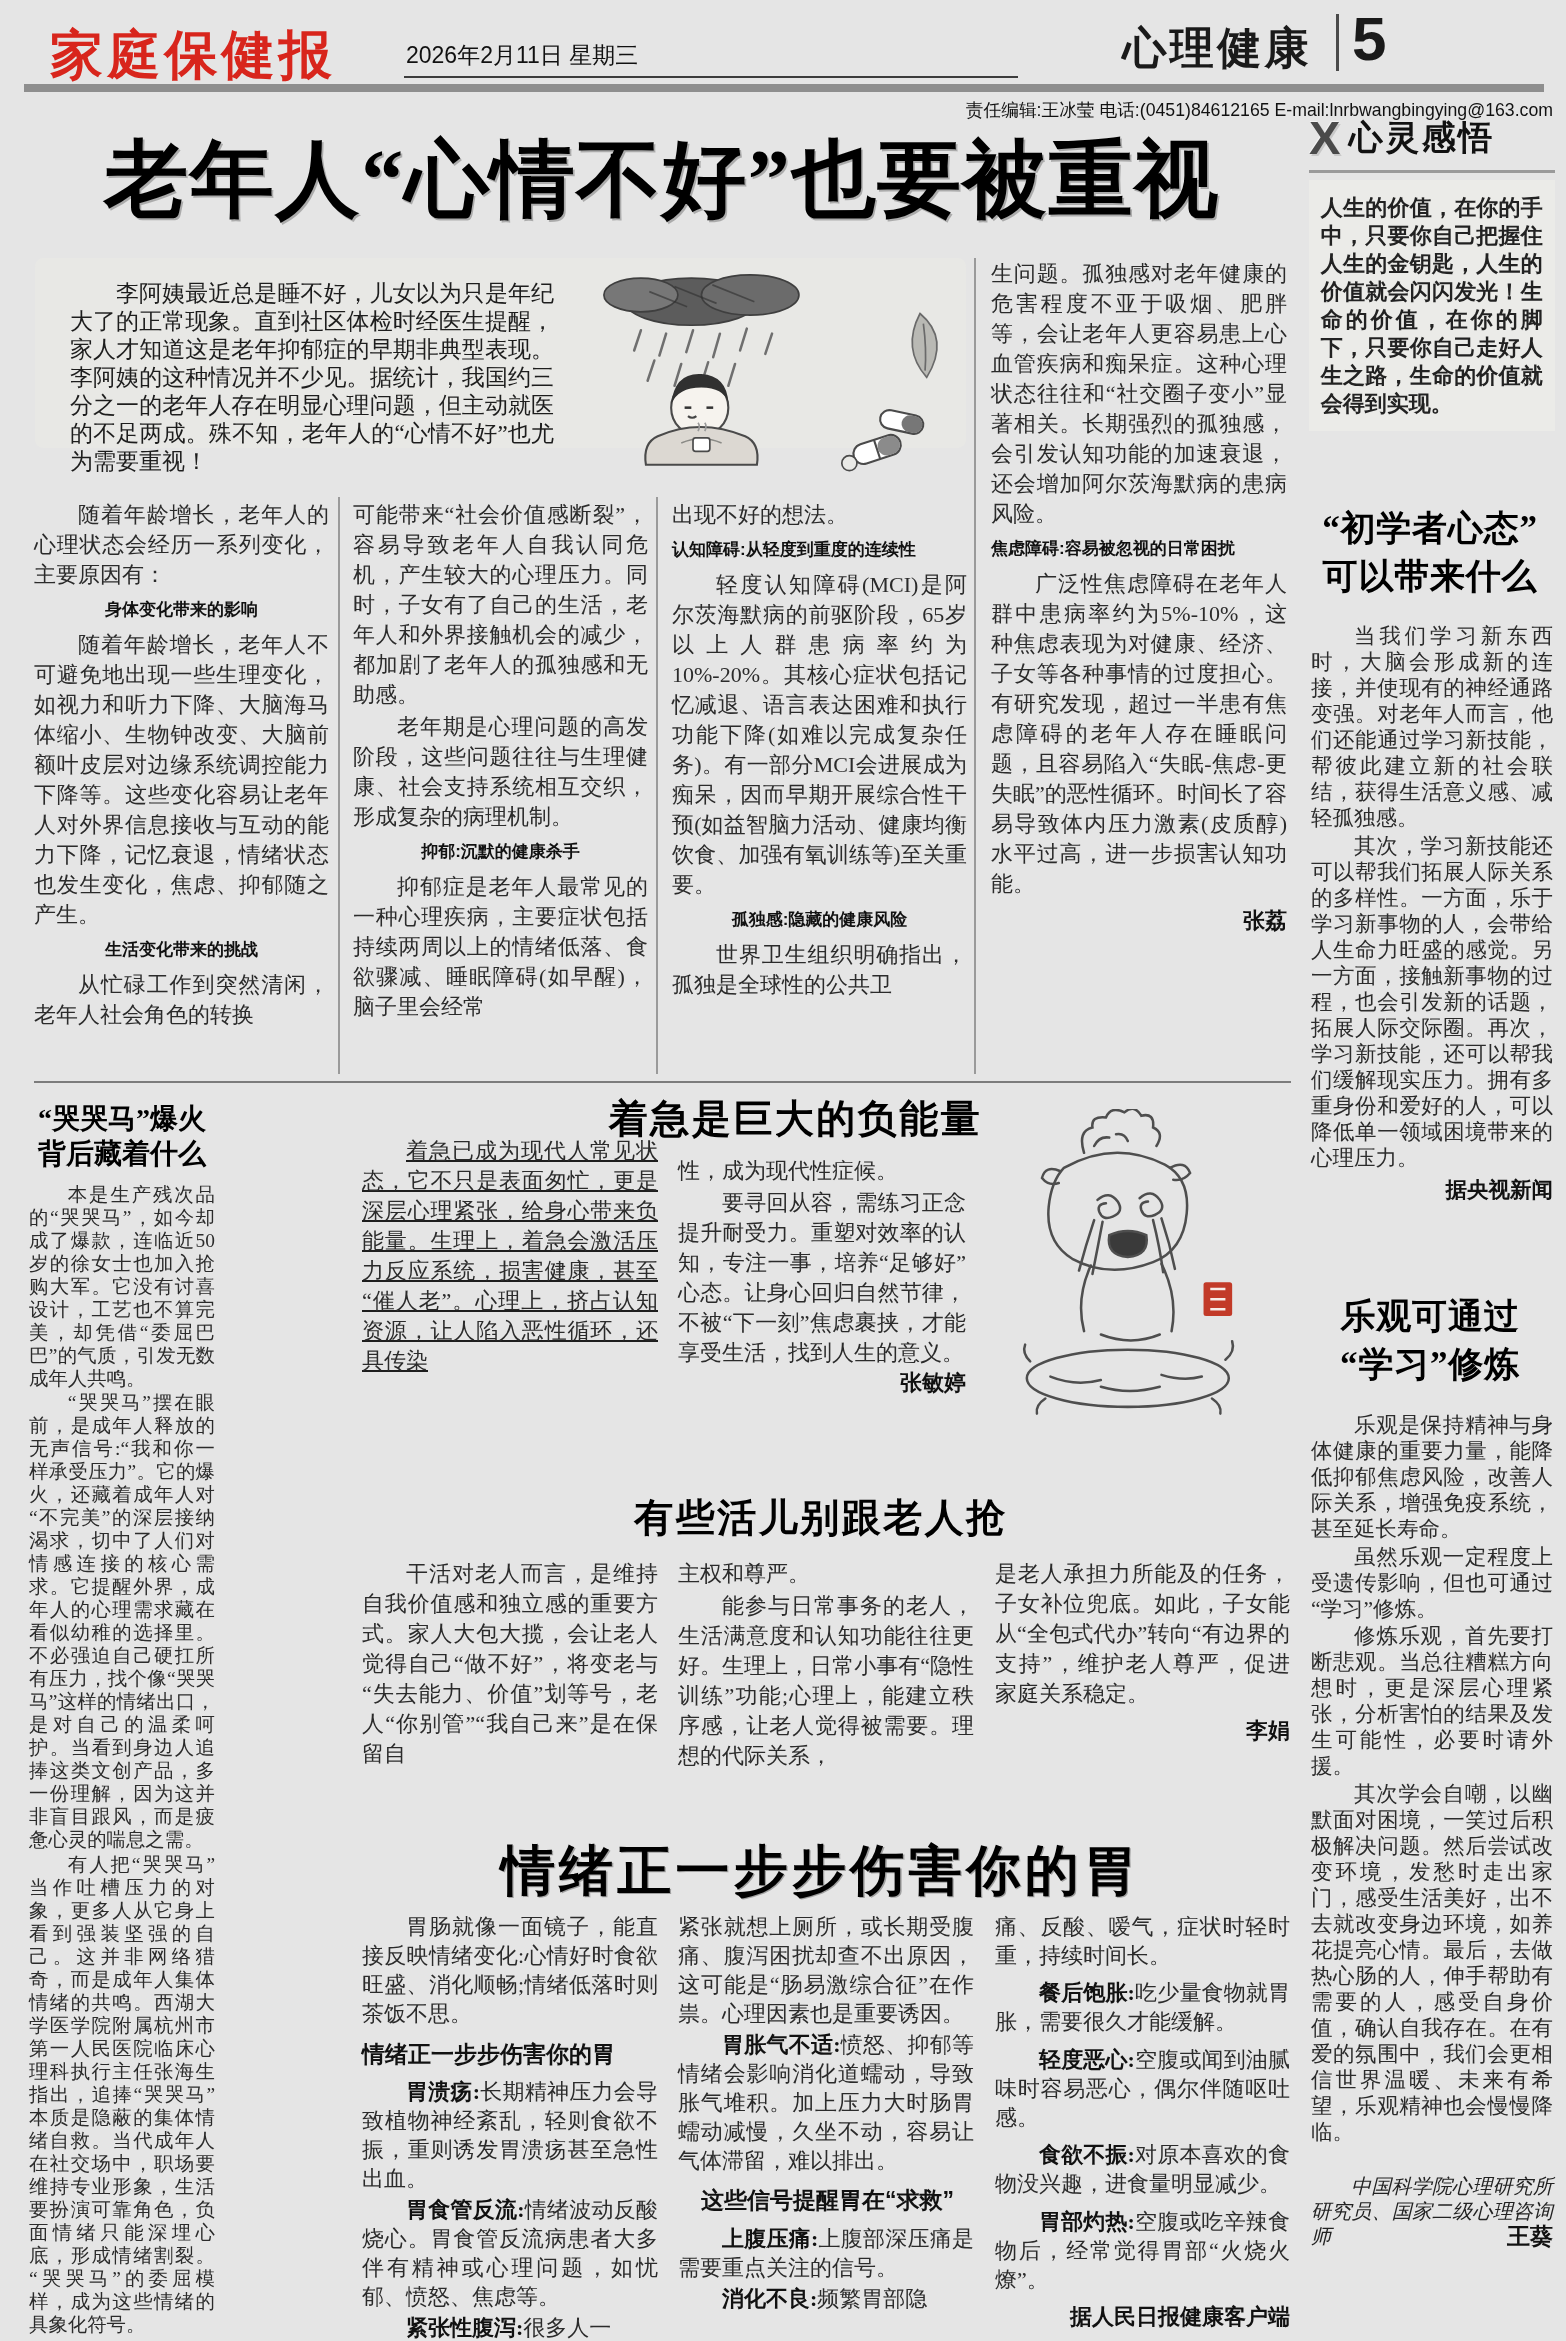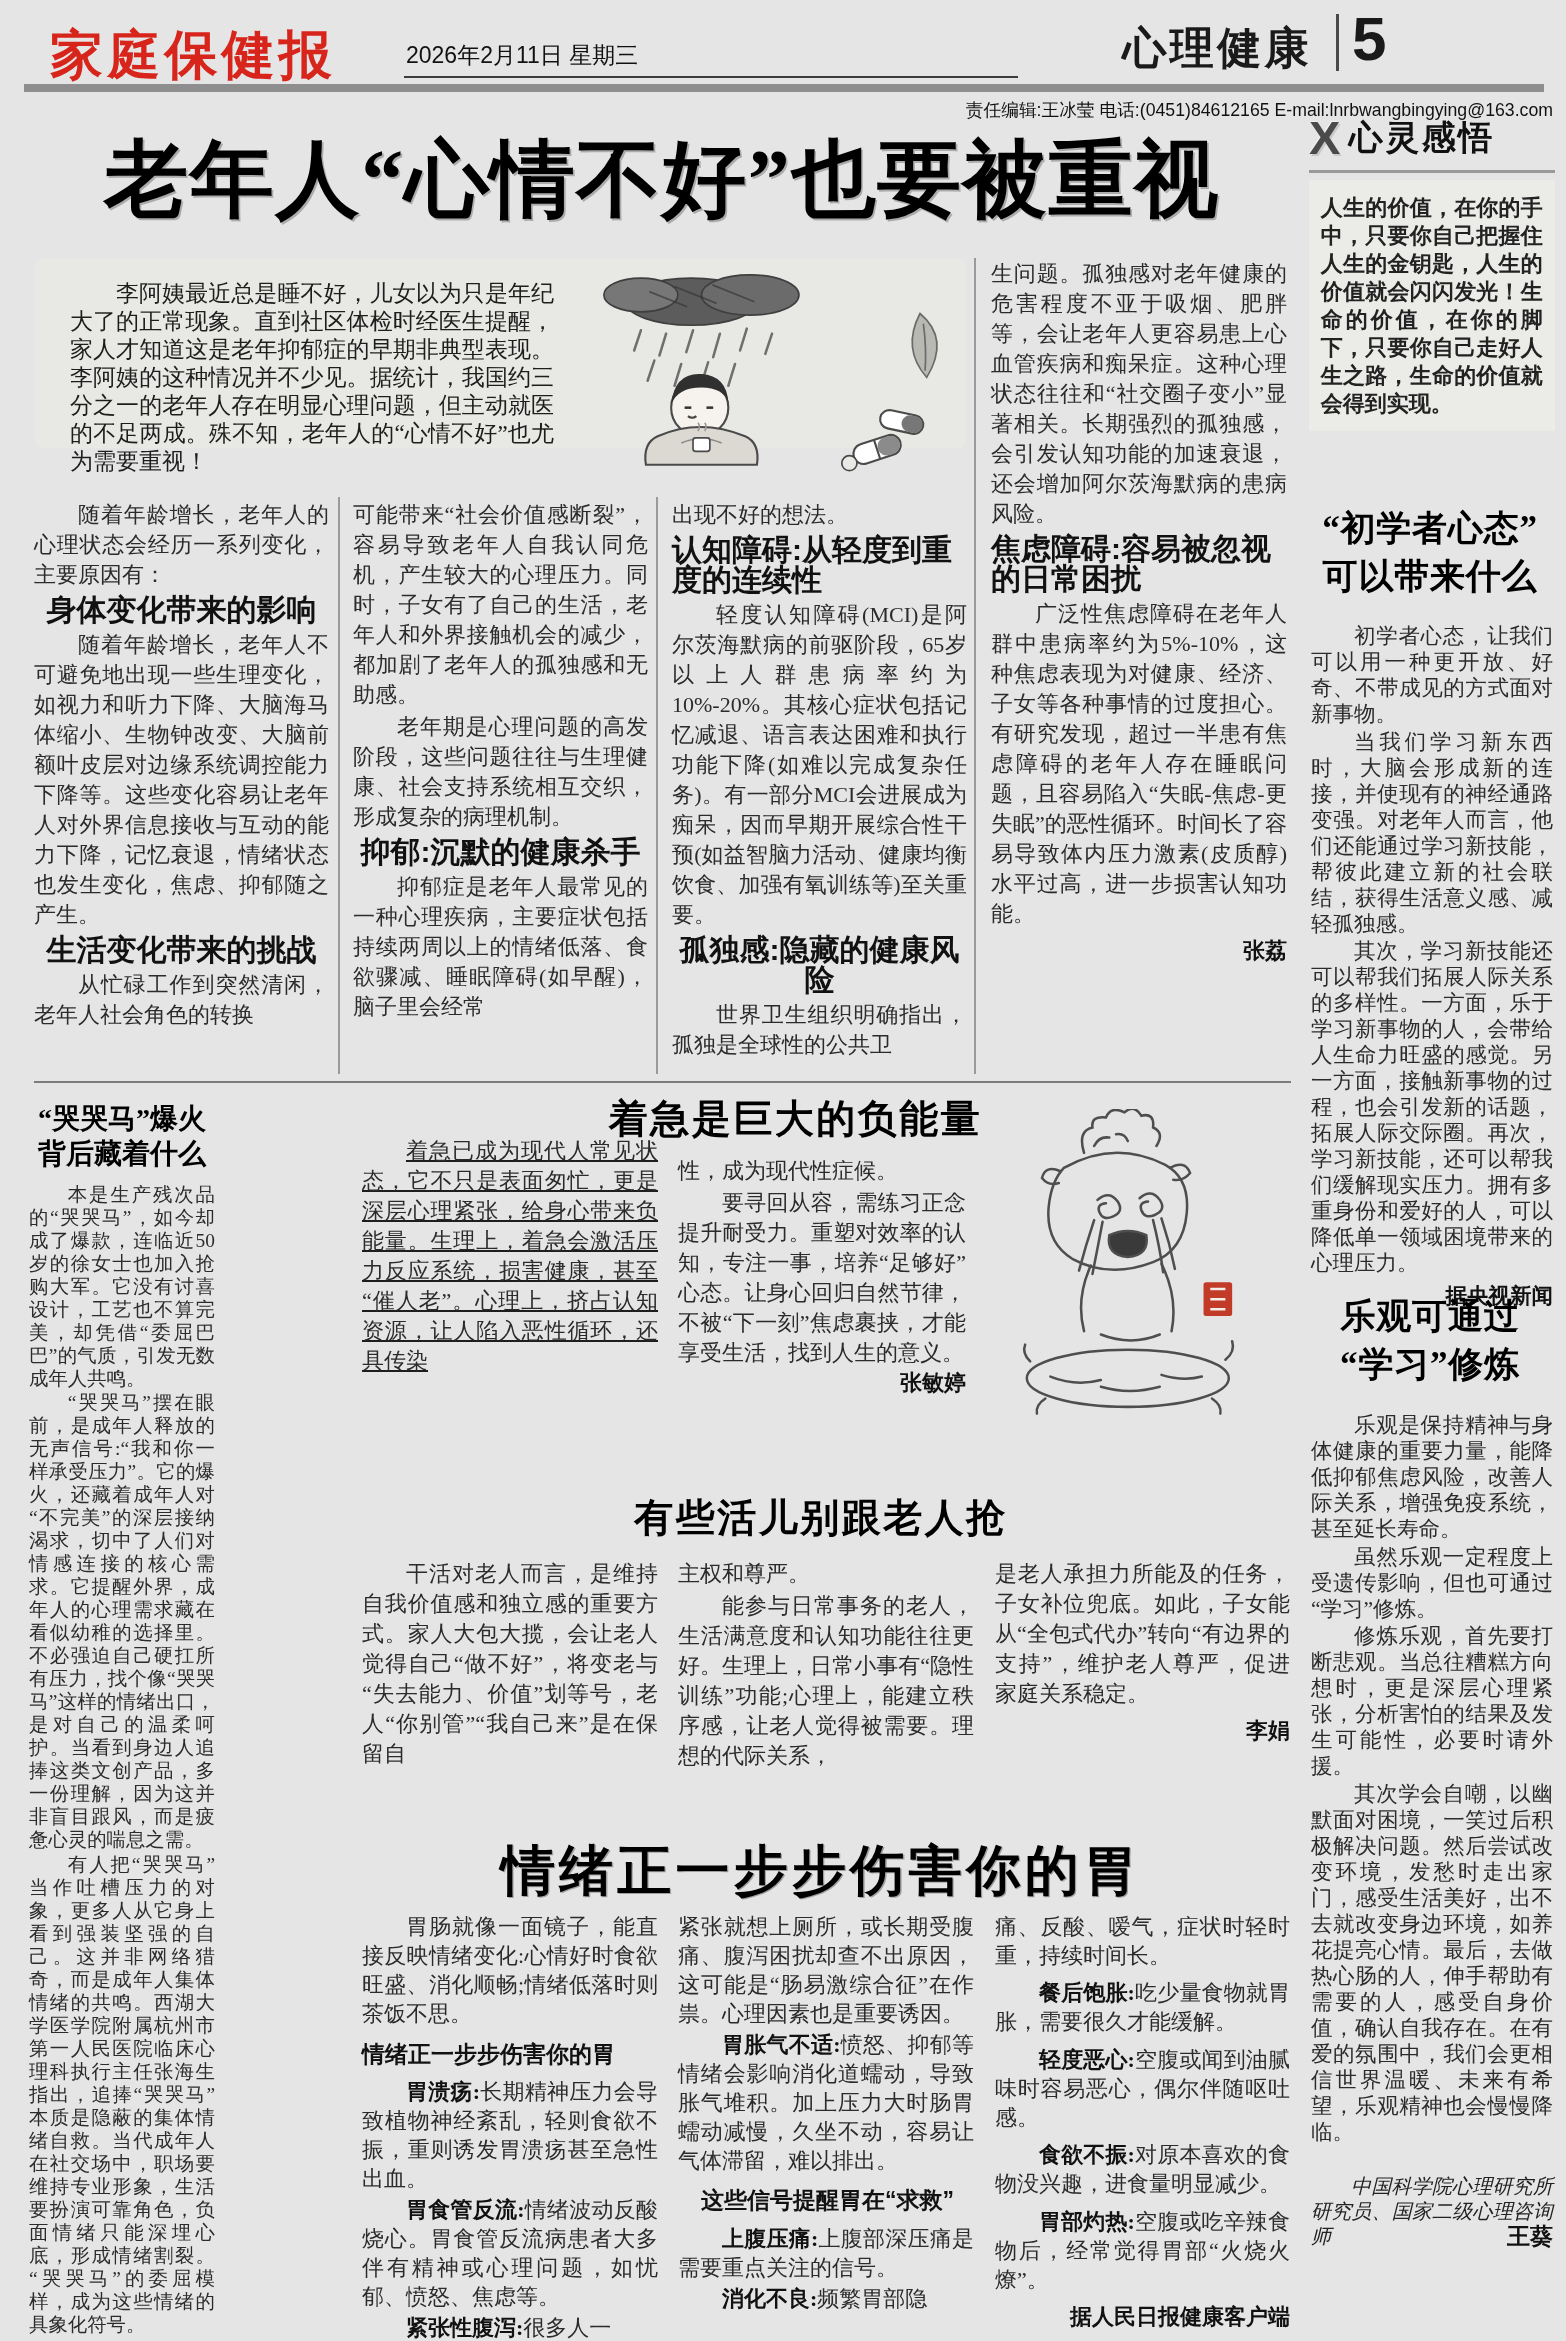--- a/index.html
+++ b/index.html
@@ -22,21 +22,21 @@
   .pagenum{font-size:62px;font-weight:700;color:#1a1a1a;}
   .editor{font-size:17.7px;color:#111;text-align:right;font-family:"Liberation Sans","DejaVu Sans",sans-serif;}
   .grayrule{background:#8e8e8e;}
   .thinrule{background:#9a9a9a;}
   
   .headline{font-size:84px;font-weight:900;letter-spacing:1.7px;text-align:center;color:#000;
             text-shadow:1.7px 1.7px 0 rgba(0,0,0,.25);}
   .leadbox{background:#e8e8e5;border-radius:8.4px;display:flex;align-items:stretch;}
   .leadtext{width:484px;padding:22px 6.7px 13.5px 35px;font-size:23px;line-height:28px;}
   .maincol{font-size:22px;line-height:30px;}
-  .maincol .chead{font-size:30px;}
+  .maincol .chead{font-size:17px;}
   
   .narrowcol{font-size:19.4px;line-height:23px;}
   .narrow-title{font-size:28px;font-weight:700;text-align:center;line-height:35px;color:#000;margin-bottom:11.8px;}
   .midtitle{font-size:39px;font-weight:800;text-align:center;letter-spacing:2.5px;color:#000;}
   .bigtitle{font-size:54px;font-weight:900;text-align:center;letter-spacing:4.2px;color:#000;
             text-shadow:1.3px 1.3px 0 rgba(0,0,0,.3);}
   .midcol{font-size:22px;line-height:30px;}
   .stomachcol{font-size:22px;line-height:29px;}
   .subhead-left{font-family:"Liberation Sans","DejaVu Sans",sans-serif;font-weight:bold;font-size:23px;
                 color:#111;margin:11.8px 0 8.4px 0;text-indent:0;text-align:left;}
@@ -258,21 +258,20 @@
   <div class="abs" style="left:1309px;top:170px;width:246px;height:2.5px;background:#9a9a9a;"></div>
   <div class="abs quotebox" style="left:1309px;top:180px;width:222px;">
     <span class="ind" style="display:inline;">人生的价值，在你的手中，只要你自己把握住人生的金钥匙，人生的价值就会闪闪发光！生命的价值，在你的脚下，只要你自己走好人生之路，生命的价值就会得到实现。</span>
   </div>
 
   <div class="abs sb-title serif" style="left:1303px;top:505px;width:254px;">
     <div>“初学者心态”</div>
     <div>可以带来什么</div>
   </div>
   <div class="abs sbcol" style="left:1311px;top:623px;width:242px;">
-    <p class="bp ind">初学者心态，让我们可以用一种更开放、好奇、不带成见的方式面对新事物。</p>
     <p class="bp ind">当我们学习新东西时，大脑会形成新的连接，并使现有的神经通路变强。对老年人而言，他们还能通过学习新技能，帮彼此建立新的社会联结，获得生活意义感、减轻孤独感。</p>
     <p class="bp ind">其次，学习新技能还可以帮我们拓展人际关系的多样性。一方面，乐于学习新事物的人，会带给人生命力旺盛的感觉。另一方面，接触新事物的过程，也会引发新的话题，拓展人际交际圈。再次，学习新技能，还可以帮我们缓解现实压力。拥有多重身份和爱好的人，可以降低单一领域困境带来的心理压力。</p>
     <p class="bp author-line sans">据央视新闻</p>
   </div>
 
   <div class="abs sb-title serif" style="left:1303px;top:1293px;width:254px;">
     <div>乐观可通过</div>
     <div>“学习”修炼</div>
   </div>
   <div class="abs sbcol" style="left:1311px;top:1412px;width:242px;">

